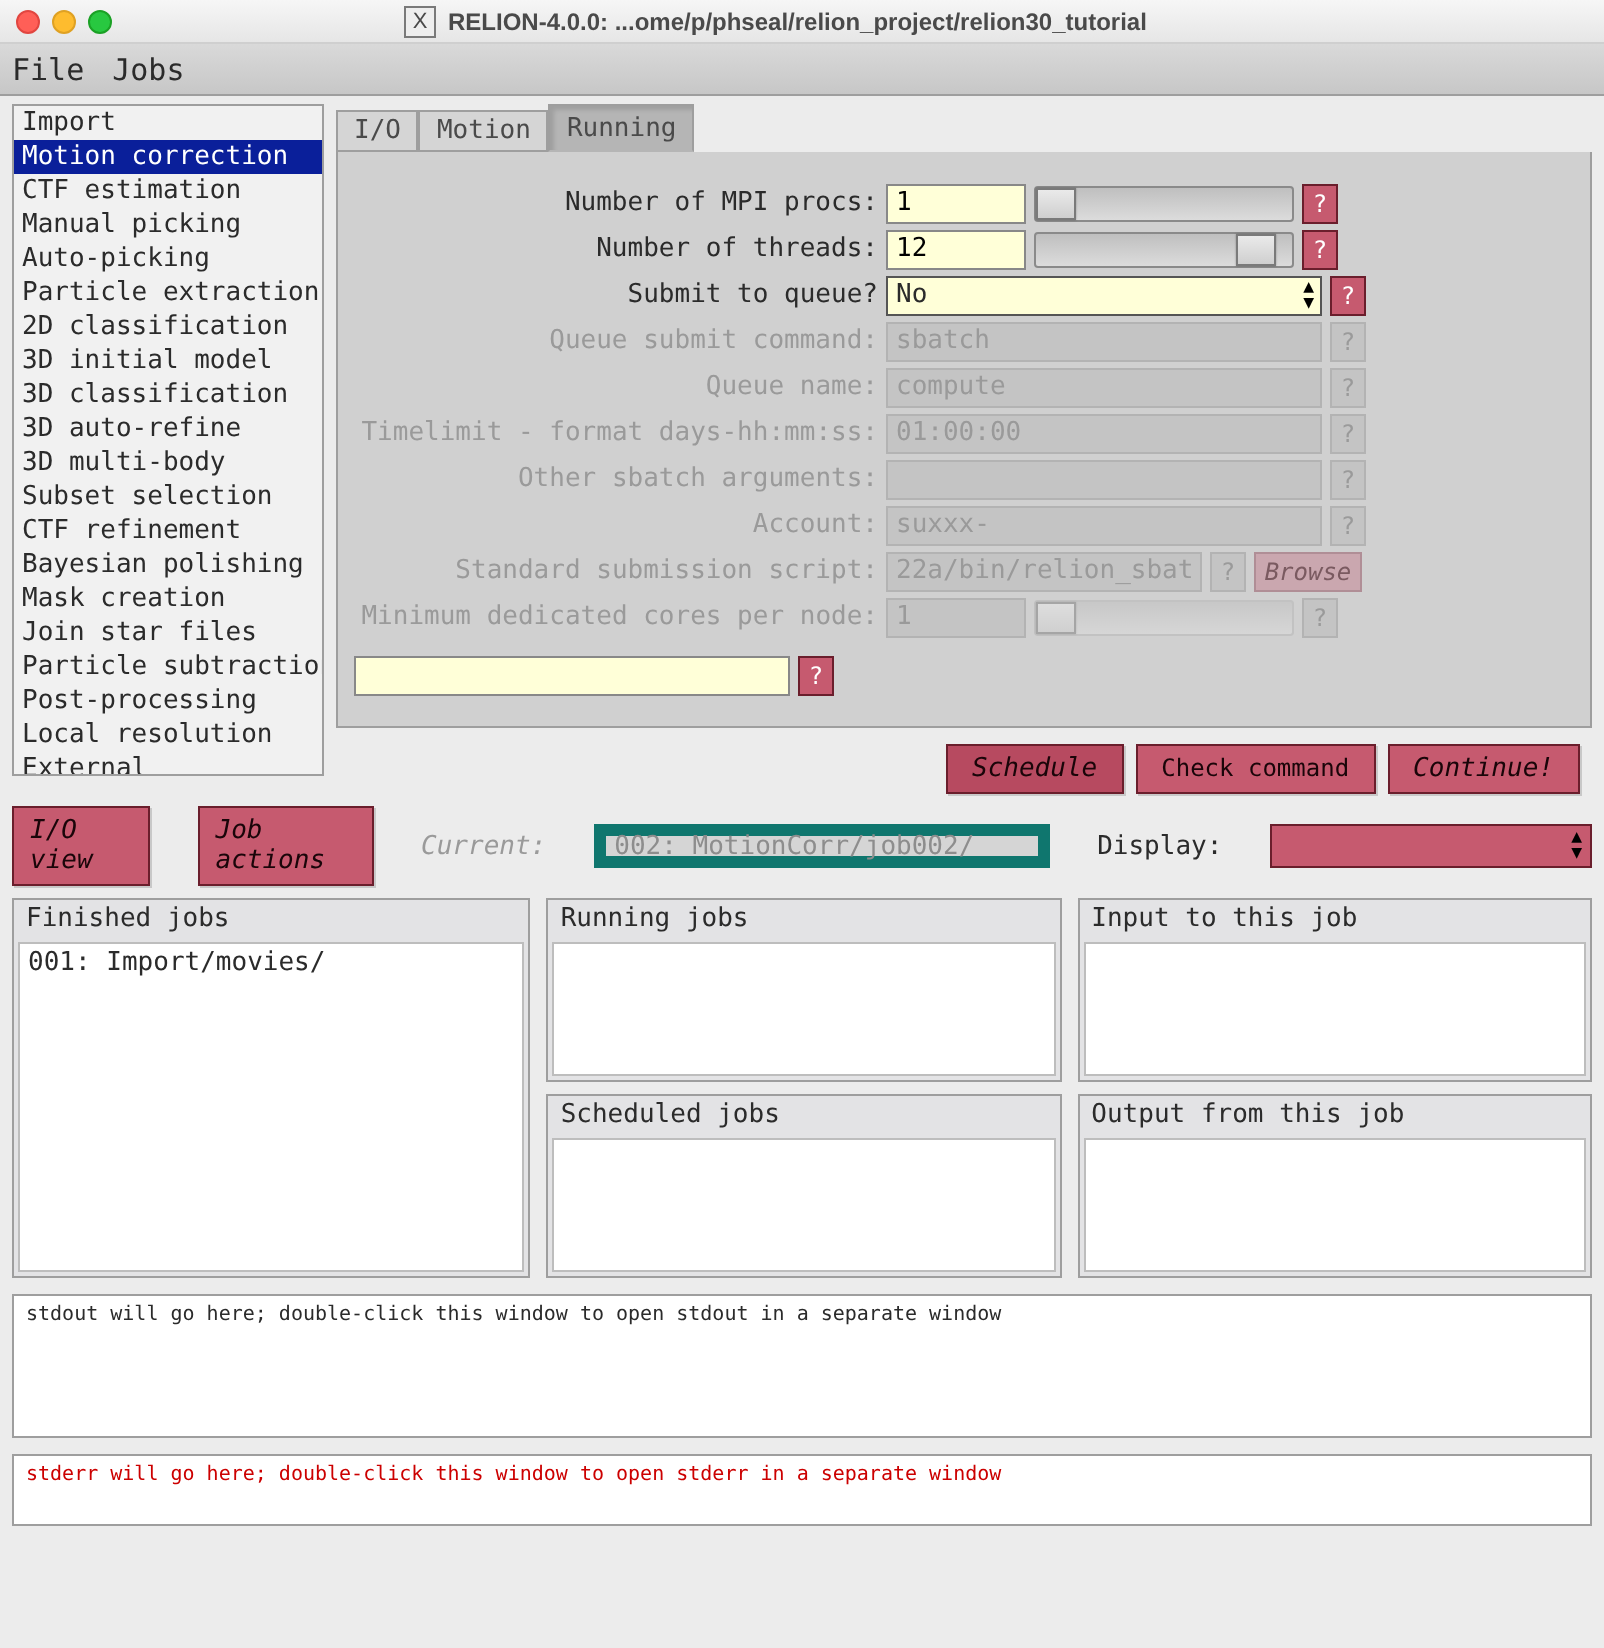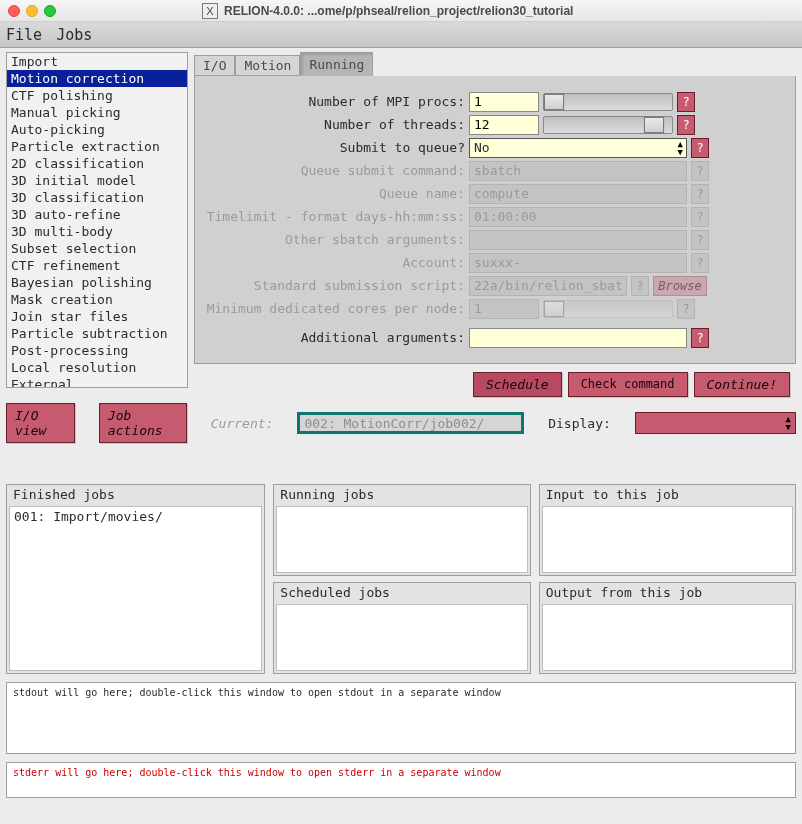--- a/index.html
+++ b/index.html
@@ -60,21 +60,21 @@
   }
   .menubar span { cursor: pointer; }
 
   
   .upper {
     display: flex;
     gap: 6px;
     padding: 4px 6px 0 6px;
   }
   .joblist {
-    width: 182px;
+    width: 156px;
     height: 336px;
     background: #f1f1f1;
     border: 1px solid #9e9e9e;
     overflow-y: auto;
     font-size: 13px;
     line-height: 17px;
   }
   .joblist div {
     padding: 0 4px;
     white-space: nowrap;
@@ -224,21 +224,21 @@
   .midrow {
     display: flex;
     align-items: center;
     gap: 24px;
     padding: 2px 6px 6px 6px;
   }
   .midrow .btn { font-style: italic; padding: 4px 8px; font-size: 13px; }
   .midrow .label2 { color: #9a9a9a; font-style: italic; }
   .currentfield {
     background: #d5d5d5;
-    border: 3px solid #0f766e;
+    border: 6px solid #0f766e;
     height: 22px;
     width: 276px;
     padding: 0 4px;
     color: #8d8d8d;
     display: flex; align-items: center;
     font-size: 13px;
   }
   .displaydd {
     background: #c65a6f;
     border: 1px solid #6a1e2c;
@@ -251,21 +251,20 @@
     font-size: 9px; line-height: 8px;
     display: flex; flex-direction: column;
     color: #000;
   }
 
   
   .panels {
     display: flex;
     gap: 8px;
     padding: 0 6px;
-    margin-top: 35px;
   }
   .panel {
     background: #e3e3e5;
     border: 1px solid #9e9e9e;
     flex: 1;
     display: flex; flex-direction: column;
   }
   .panel .hdr {
     padding: 2px 6px;
     font-size: 13px;
@@ -306,21 +305,21 @@
 
 <div class="menubar">
   <span>File</span>
   <span>Jobs</span>
 </div>
 
 <div class="upper">
   <div class="joblist" id="joblist">
       <div>Import</div>
       <div class="selected">Motion correction</div>
-      <div>CTF polishing</div>
+      <div>CTF estimation</div>
       <div>Manual picking</div>
       <div>Auto-picking</div>
       <div>Particle extraction</div>
       <div>2D classification</div>
       <div>3D initial model</div>
       <div>3D classification</div>
       <div>3D auto-refine</div>
       <div>3D multi-body</div>
       <div>Subset selection</div>
       <div>CTF refinement</div>
@@ -411,21 +410,20 @@
         <input class="textfield short disabled" disabled="" value="1" style="">
         <div class="slider disabled">
             <div class="thumb" style="left:0"></div>
           </div>
         <div class="help disabled">?</div>
       </div>
 
       <div style="height:6px"></div>
 
       <div class="formrow">
-        <div class="label">Additional arguments:</div>
         <input class="textfield long" value="" style="">
         <div class="help">?</div>
       </div>
 
     </div>
 
     <div class="actions">
       <div class="btn dark">Schedule</div>
       <div class="btn" style="font-size:12px; font-style:normal;">Check command</div>
       <div class="btn">Continue!</div>

